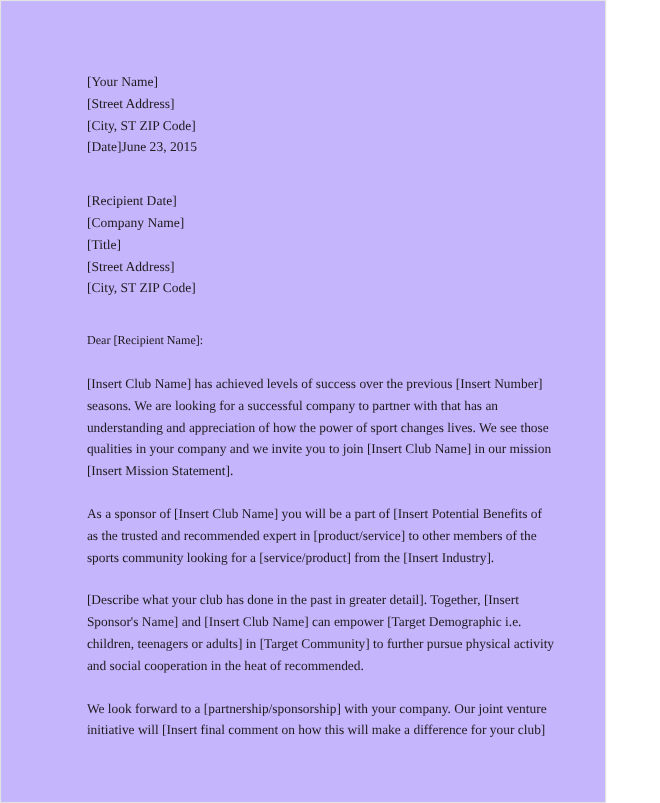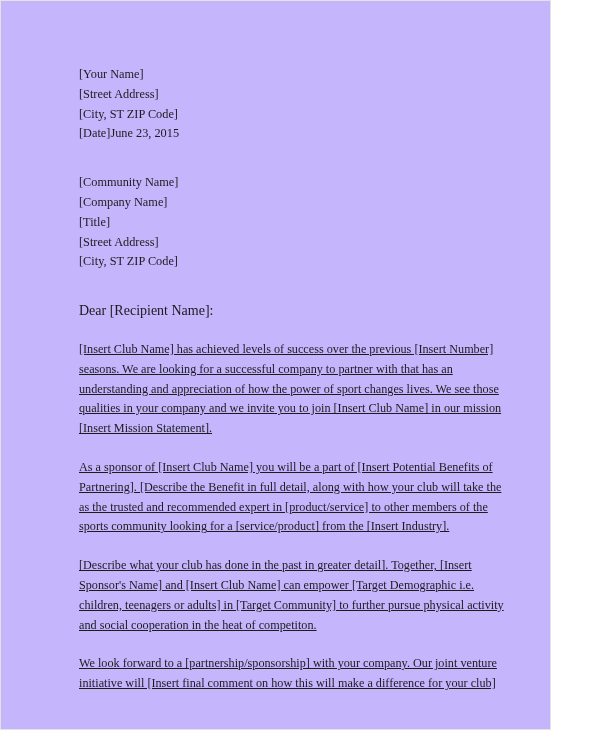--- a/index.html
+++ b/index.html
@@ -38,46 +38,45 @@
   }
   .gap-sender { height: 29px; }
   .gap-recipient { height: 29px; }
   .gap-para { height: 19px; }
   .gap-close { height: 19px; }
   .para {
     font-size: 12.2px;
     line-height: 19.8px;
     text-align: left;
     color: #1c1c1c;
-    text-decoration: underline;
   }
   .para .ln { display: block; white-space: nowrap; }
   .salutation {
-    font-size: 14px;
+    font-size: 11px;
     line-height: 19.8px;
     white-space: nowrap;
   }
 </style>
 </head>
 <body>
 
 <div class="page">
   <div class="letter">
 
     <div class="block">
       <div class="addr-line">[Your Name]</div>
       <div class="addr-line">[Street Address]</div>
       <div class="addr-line">[City, ST  ZIP Code]</div>
       <div class="addr-line">[Date]June 23, 2015</div>
     </div>
 
     <div class="gap-sender"></div>
 
     <div class="block">
-      <div class="addr-line">[Community Name]</div>
+      <div class="addr-line">[Recipient Date]</div>
       <div class="addr-line">[Company Name]</div>
       <div class="addr-line">[Title]</div>
       <div class="addr-line">[Street Address]</div>
       <div class="addr-line">[City, ST  ZIP Code]</div>
     </div>
 
     <div class="gap-recipient"></div>
 
     <div class="salutation">Dear [Recipient Name]:</div>
 
@@ -88,32 +87,31 @@
       <span class="ln">seasons.  We are looking for a successful company to partner with that has an</span>
       <span class="ln">understanding and appreciation of how the power of sport changes lives.  We see those</span>
       <span class="ln">qualities in your company and we invite you to join [Insert Club Name] in our mission</span>
       <span class="ln">[Insert Mission Statement].</span>
     </div>
 
     <div class="gap-para"></div>
 
     <div class="para">
       <span class="ln">As a sponsor of [Insert Club Name] you will be a part of [Insert Potential Benefits of</span>
-      <span class="ln">Partnering].  [Describe the Benefit in full detail, along with how your club will take the</span>
       <span class="ln">as the trusted and recommended expert in [product/service] to other members of the</span>
       <span class="ln">sports community looking for a [service/product] from the [Insert Industry].</span>
     </div>
 
     <div class="gap-para"></div>
 
     <div class="para">
       <span class="ln">[Describe what your club has done in the past in greater detail].  Together, [Insert</span>
       <span class="ln">Sponsor's Name] and [Insert Club Name] can empower [Target Demographic i.e.</span>
       <span class="ln">children, teenagers or adults] in [Target Community] to further pursue physical activity</span>
-      <span class="ln">and social cooperation in the heat of competiton.</span>
+      <span class="ln">and social cooperation in the heat of recommended.</span>
     </div>
 
     <div class="gap-para"></div>
 
     <div class="para">
       <span class="ln">We look forward to a [partnership/sponsorship] with your company.  Our joint venture</span>
       <span class="ln">initiative will [Insert final comment on how this will make a difference for your club]</span>
     </div>
 
     <div class="gap-close"></div>

